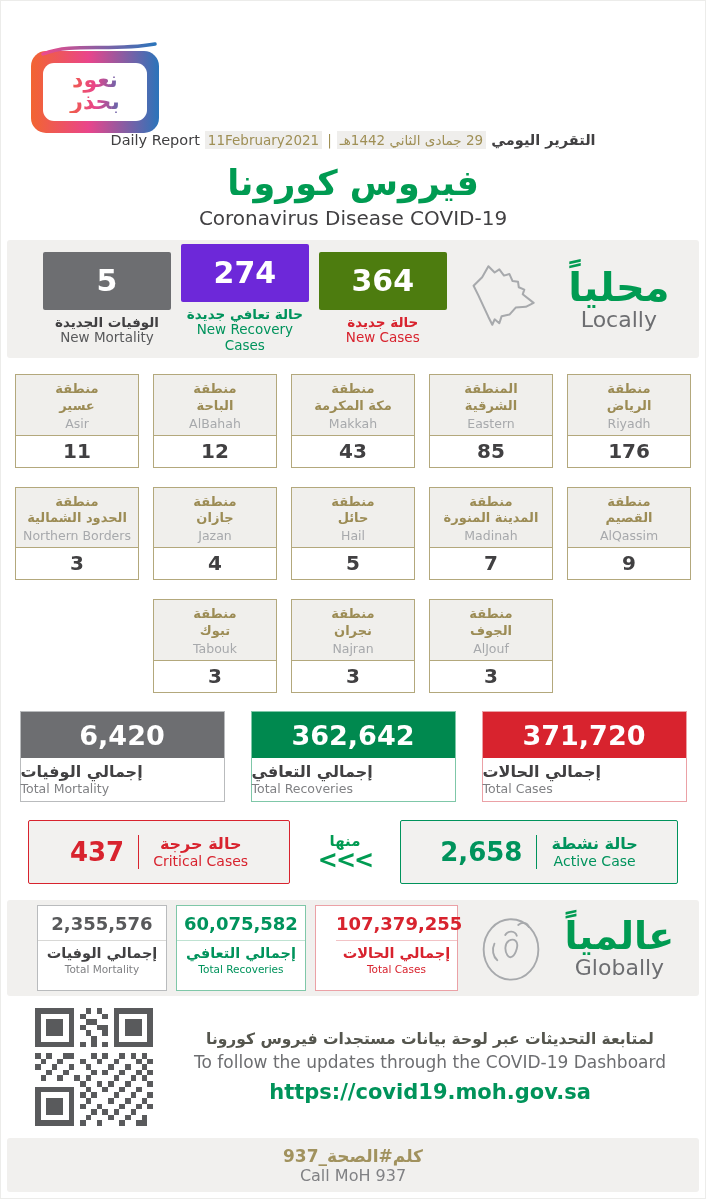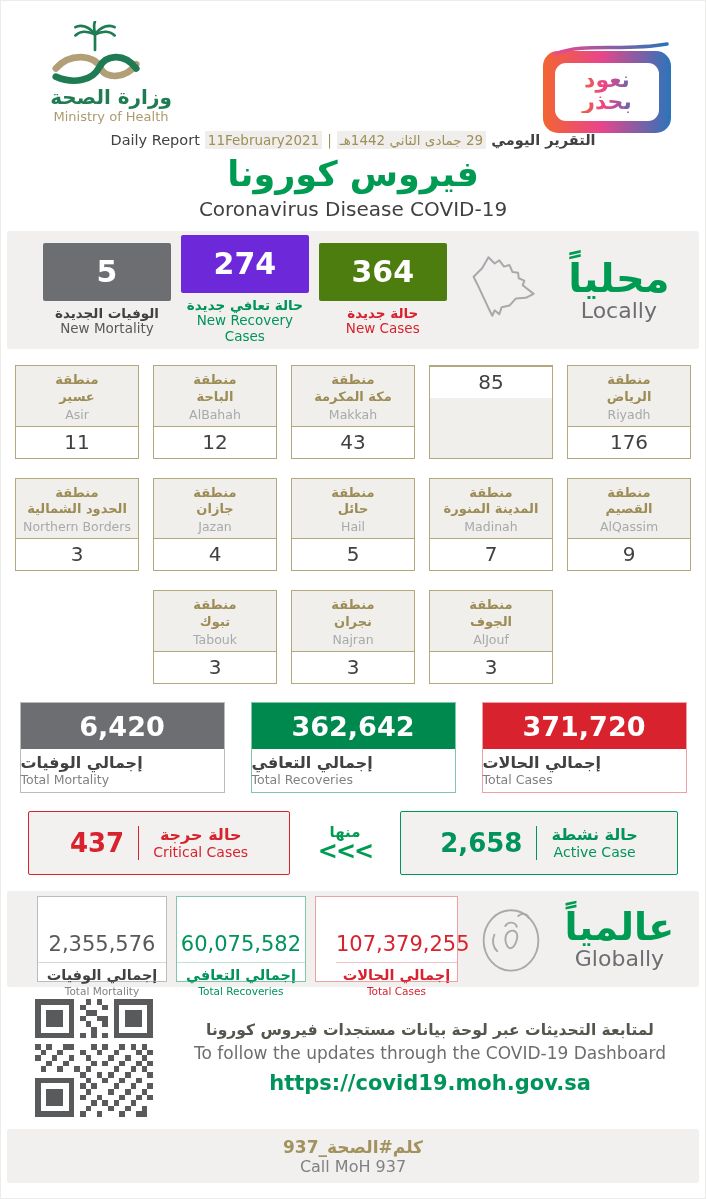--- a/index.html
+++ b/index.html
@@ -28,21 +28,21 @@
     background:linear-gradient(90deg,#f26531 10%,#e9458b 50%,#2b74ba 90%);
     -webkit-background-clip:text; background-clip:text; color:transparent;
   }
 
   
   .date-line { direction:rtl; display:flex; justify-content:center; align-items:center; gap:5px; margin-top:8px; font-size:13.5px; }
   .date-line .lbl-ar { font-weight:bold; color:#414042; font-size:14.5px; }
   .date-chip { color:#9f8f55; background:#efeeec; padding:1px 3px; }
   .date-sep { color:#9f8f55; }
   .date-line .lbl-en { color:#414042; font-size:14.5px; }
-  .title-ar { text-align:center; font-size:35px; font-weight:bold; color:#009b52; direction:rtl; margin-top:4px; line-height:1.25; }
+  .title-ar { text-align:center; font-size:35px; font-weight:bold; color:#009b52; direction:rtl; margin-top:13px; line-height:1.25; }
   .title-en { text-align:center; font-size:20px; color:#414042; margin-top:0; }
 
   
   .locally-band { margin-top:10px; height:118px; display:flex; align-items:center; padding:0 18px 0 36px; gap:10px; }
   .stat { width:142px; text-align:center; }
   .stat-box { height:58px; border-radius:2px; display:flex; align-items:center; justify-content:center; color:#fff; font-size:30px; font-weight:bold; }
   .stat.gray .stat-box { background:#6d6e71; }
   .stat.green .stat-box { background:#6d28d9; }
   .stat.red .stat-box { background:#4d7c0f; }
   .stat-ar { direction:rtl; font-size:13.5px; font-weight:bold; margin-top:5px; line-height:1.15; }
@@ -54,21 +54,21 @@
   .loc-title { margin-left:4px; width:138px; text-align:center; }
   .loc-title .ar { font-size:40px; font-weight:bold; color:#009b52; direction:rtl; line-height:1.1; }
   .loc-title .en { font-size:22px; color:#6d6e71; margin-top:-2px; }
 
   
   .regions { direction:rtl; display:grid; grid-template-columns:repeat(5,124px); column-gap:14px; row-gap:19px; justify-content:center; margin-top:16px; }
   .region-card { border:1.5px solid #b3a87c; background:#f0efec; }
   .region-top { padding:6px 4px 4px; text-align:center; }
   .region-ar { color:#9c8c55; font-weight:bold; font-size:13px; line-height:1.3; direction:rtl; }
   .region-en { color:#a7a9ac; font-size:12.5px; margin-top:1px; }
-  .region-val { background:#fff; border-top:1.5px solid #b3a87c; text-align:center; font-size:20px; font-weight:normal; color:#414042; padding:3px 0 4px; }
+  .region-val { background:#fff; border-top:1.5px solid #b3a87c; text-align:center; font-size:20px; font-weight:bold; color:#414042; padding:3px 0 4px; }
   .rc-aljouf { grid-column:2; } .rc-najran { grid-column:3; } .rc-tabouk { grid-column:4; }
 
   
   .totals-row { display:flex; justify-content:center; gap:26px; margin-top:18px; }
   .total-card { width:205px; text-align:left; border:1px solid; }
   .total-card.gray { border-color:#b9bbbd; } .total-card.green { border-color:#7fc7a8; } .total-card.red { border-color:#eba1a6; }
   .total-top { height:46px; display:flex; align-items:center; justify-content:center; color:#fff; font-size:27px; font-weight:bold; }
   .total-card.gray .total-top { background:#6d6e71; }
   .total-card.green .total-top { background:#00894f; }
   .total-card.red .total-top { background:#d8232e; }
@@ -87,21 +87,21 @@
   .pill.red .vdiv { background:#d8232e; }
   .pill.green { border-color:#00935c; width:278px; color:#00935c; }
   .pill.green .vdiv { background:#00935c; }
   .ofwhich { text-align:center; color:#009b52; width:78px; }
   .ofwhich .w { font-size:15px; font-weight:bold; direction:rtl; }
   .ofwhich .arrows { font-size:24px; font-weight:bold; letter-spacing:-2px; line-height:0.9; }
 
   
   .globally-band { margin-top:16px; height:96px; display:flex; align-items:center; padding:0 16px 0 30px; gap:9px; }
   .gcard { width:143px; height:86px; background:#fff; border:1px solid; text-align:center; }
-  .gcard .gnum { font-size:21px; font-weight:normal; padding:7px 0 6px;margin-top:28px; }
+  .gcard .gnum { font-size:18px; font-weight:bold; padding:7px 0 6px; }
   .gcard .ghr { height:1px; margin:0; border:0; }
   .gcard .gar { direction:rtl; font-size:14.5px; font-weight:bold; margin-top:4px; line-height:1.2; }
   .gcard .gen { font-size:10.5px; }
   .gcard.gray { border-color:#b9bbbd; } .gcard.gray .gnum { color:#58595b; } .gcard.gray .ghr { background:#d8d8d6; } .gcard.gray .gar{color:#414042;} .gcard.gray .gen { color:#808184; }
   .gcard.green { border-color:#7fc7a8; color:#00935c; } .gcard.green .gnum{color:#00935c;} .gcard.green .ghr { background:#bfe2d2; }
   .gcard.red { border-color:#eba1a6; color:#d8232e;padding-left:20px; } .gcard.red .gnum{color:#d8232e;} .gcard.red .ghr { background:#f2c3c6; }
   .globe-wrap { margin-left:8px; }
   .glob-title { width:140px; text-align:center; }
   .glob-title .ar { font-size:38px; font-weight:bold; color:#009b52; direction:rtl; line-height:1.1; }
   .glob-title .en { font-size:22px; color:#6d6e71; margin-top:-3px; }
@@ -119,36 +119,20 @@
   .call-en { font-size:16px; color:#808184; }
   .footer-links { display:flex; justify-content:center; align-items:center; gap:9px; margin-top:14px; font-size:13.5px; color:#1e8a68; }
   .flink { display:flex; align-items:center; gap:4px; color:#1e8a68; text-decoration:none; }
   .fsep { color:#b1a077; }
   svg { display:block; }
 </style>
 </head>
 <body>
 
 <div class="header-row">
-  <div class="logo-block">
-    <svg width="128" height="66" viewBox="0 0 120 64">
-      <g stroke="#1e7b52" stroke-width="2.6" fill="none" stroke-linecap="round">
-        <path d="M60,28 L60,12"></path>
-        <path d="M60,13 C54,5 46,3 41,6"></path>
-        <path d="M60,13 C52,9 45,10 41,14"></path>
-        <path d="M60,13 C66,5 74,3 79,6"></path>
-        <path d="M60,13 C68,9 75,10 79,14"></path>
-        <path d="M60,12 C58,3 60,1 60,0"></path>
-      </g>
-      <path d="M22,46 C36,30 60,33 65,45 C70,57 90,56 100,42" stroke="#b1a077" stroke-width="6.5" fill="none" stroke-linecap="round"></path>
-      <path d="M22,54 C40,62 58,57 64,45 C70,33 88,30 100,46" stroke="#1e7b52" stroke-width="6.5" fill="none" stroke-linecap="round"></path>
-    </svg>
-    <div class="logo-title-ar">وزارة الصحة</div>
-    <div class="logo-title-en">Ministry of Health</div>
-  </div>
 
   <div class="badge-wrap">
     <svg class="badge-swoosh" width="120" height="16" viewBox="0 0 120 16">
       <defs>
           <linearGradient id="swg" x1="0" y1="0" x2="1" y2="0">
         <stop offset="0" stop-color="#ec4a8c"></stop>
             <stop offset="1" stop-color="#2b74ba"></stop>
       </linearGradient>
         </defs>
       <path d="M4,14 C34,2 70,12 116,4" stroke="url(#swg)" stroke-width="3.5" fill="none" stroke-linecap="round"></path>
@@ -201,20 +185,24 @@
 
 <div class="regions">
   <div class="region-card">
     <div class="region-top">
         <div class="region-ar"><span>منطقة</span><br><span>الرياض</span></div>
     <div class="region-en">Riyadh</div>
       </div>
     <div class="region-val">176</div>
   </div>
   <div class="region-card">
+    <div class="region-top">
+        <div class="region-ar"><span>المنطقة</span><br><span>الشرقية</span></div>
+    <div class="region-en">Eastern</div>
+      </div>
     <div class="region-val">85</div>
   </div>
   <div class="region-card">
     <div class="region-top">
         <div class="region-ar"><span>منطقة</span><br><span>مكة المكرمة</span></div>
     <div class="region-en">Makkah</div>
       </div>
     <div class="region-val">43</div>
   </div>
   <div class="region-card">

